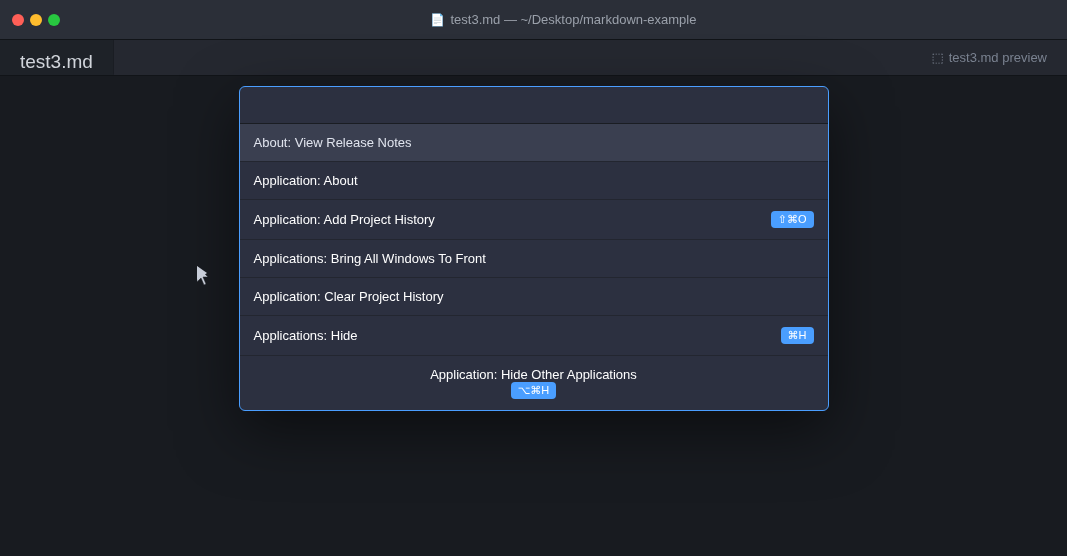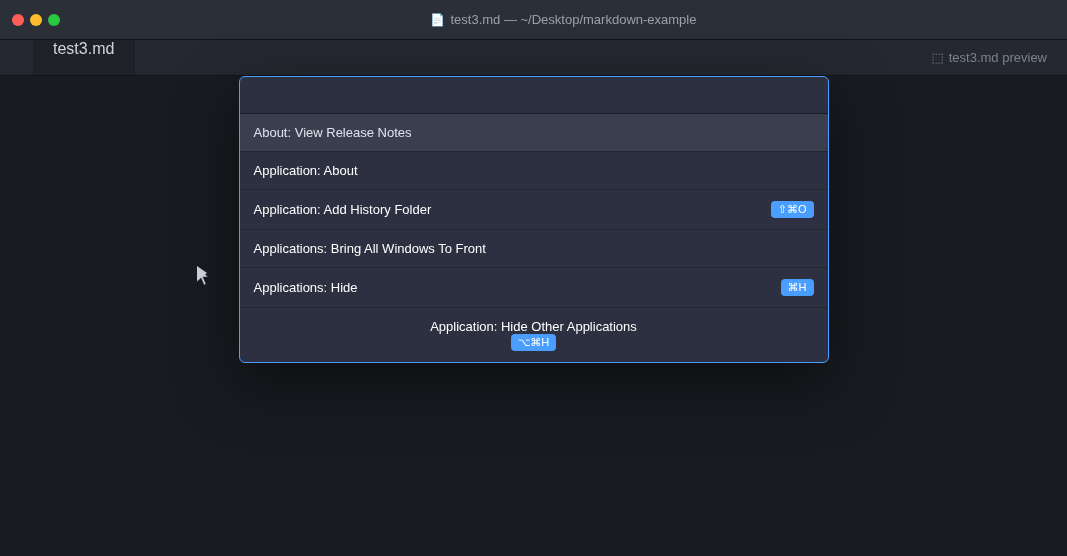--- a/index.html
+++ b/index.html
@@ -67,26 +67,25 @@
       height: 36px;
       background: #252830;
       display: flex;
       align-items: stretch;
       border-bottom: 1px solid #111418;
     }
 
     .tab {
       padding: 0 20px;
       display: flex;
-      align-items: flex-start;
-      font-size: 16px;
+      align-items: flex-end;
+      font-size: 19px;
       color: #7a8290;
       cursor: pointer;
       border-right: 1px solid #1a1d23;
-      margin-left: 33px;
     }
 
     .tab.active {
       background: #1e2228;
       color: #d1d5db;
       border-bottom: 2px solid #1e2228;
     }
 
     .tab-preview {
       margin-left: auto;
@@ -112,20 +111,21 @@
     .overlay {
       position: absolute;
       top: 0;
       left: 0;
       right: 0;
       bottom: 0;
       background: rgba(0,0,0,0.2);
       display: flex;
       justify-content: center;
       align-items: flex-start;
+      padding-top: 10px;
     }
 
     .command-palette {
       width: 590px;
       background: #2c3040;
       border: 1.5px solid #4a9eff;
       border-radius: 6px;
       overflow: hidden;
       box-shadow: 0 20px 60px rgba(0,0,0,0.5);
     }
@@ -265,25 +265,28 @@
       </div>
 
       <div class="command-list">
         <div class="command-item section-header active-item">
           <span class="command-item-label">About: View Release Notes</span>
         </div>
         <div class="command-item">
           <span class="command-item-label">Application: About</span>
         </div>
         <div class="command-item">
-          <span class="command-item-label">Application: Add History Folder</span>
+          <span class="command-item-label">Application: Add Project History</span>
           <span class="shortcut-badge">⇧⌘O</span>
         </div>
         <div class="command-item">
           <span class="command-item-label">Applications: Bring All Windows To Front</span>
+        </div>
+        <div class="command-item">
+          <span class="command-item-label">Application: Clear Project History</span>
         </div>
         <div class="command-item">
           <span class="command-item-label">Applications: Hide</span>
           <span class="shortcut-badge">⌘H</span>
         </div>
         <div class="command-item">
           <span class="command-item-label">Application: Hide Other Applications</span>
           <span class="shortcut-badge">⌥⌘H</span>
         </div>
       </div>

